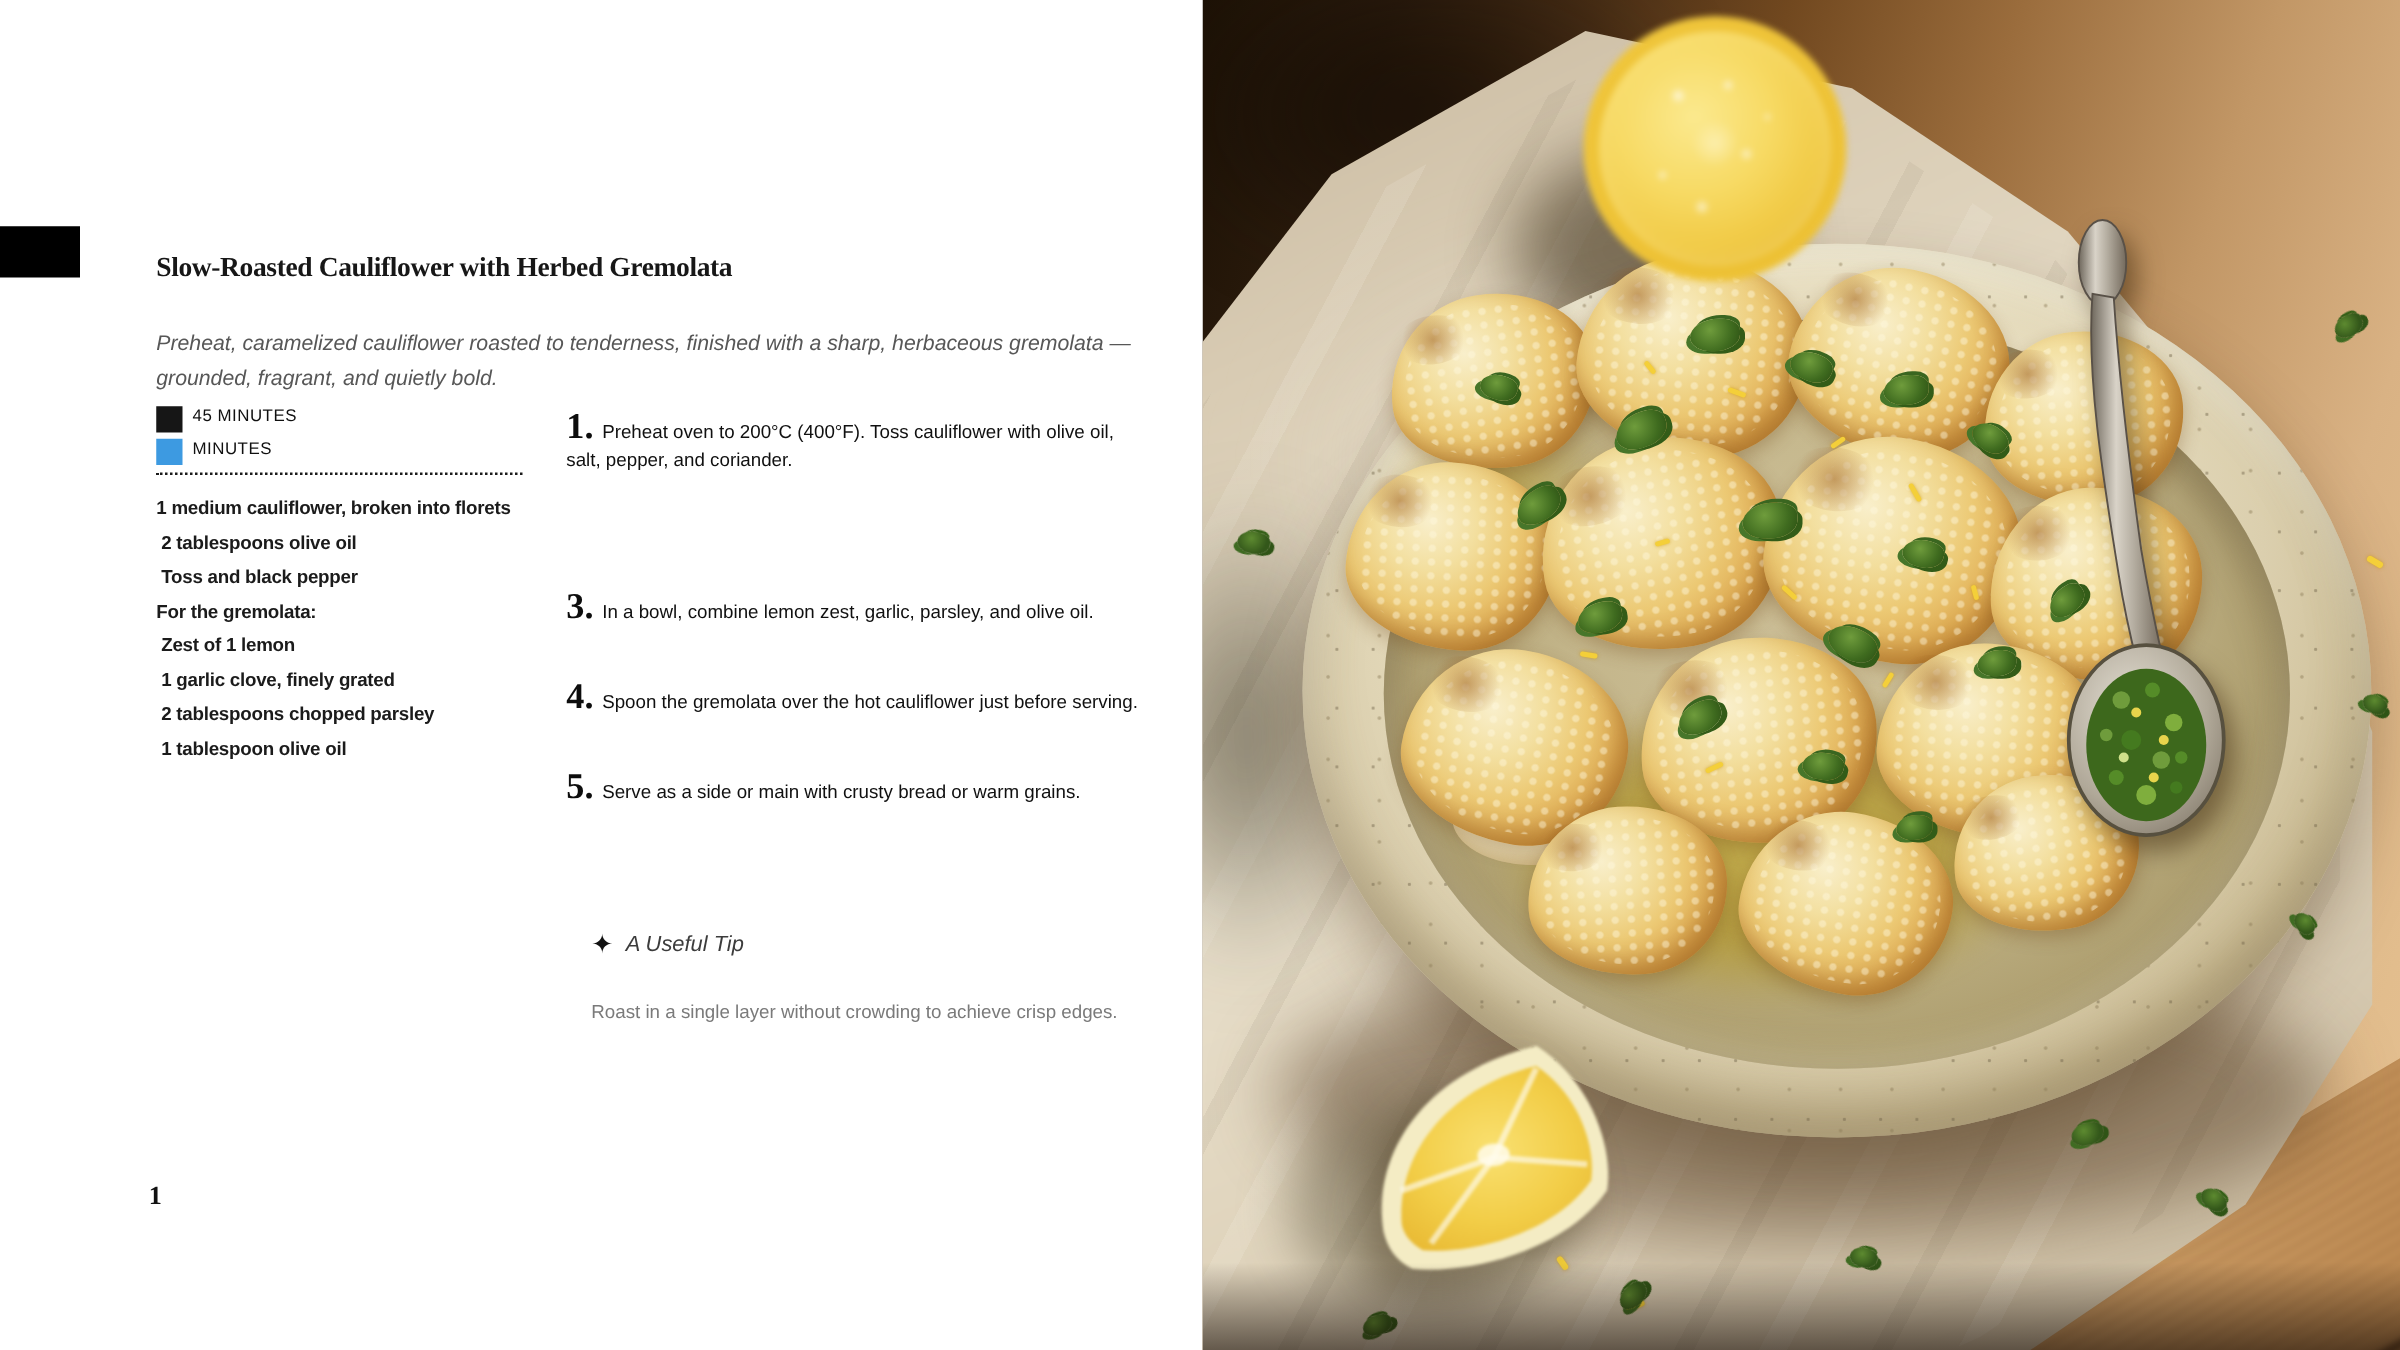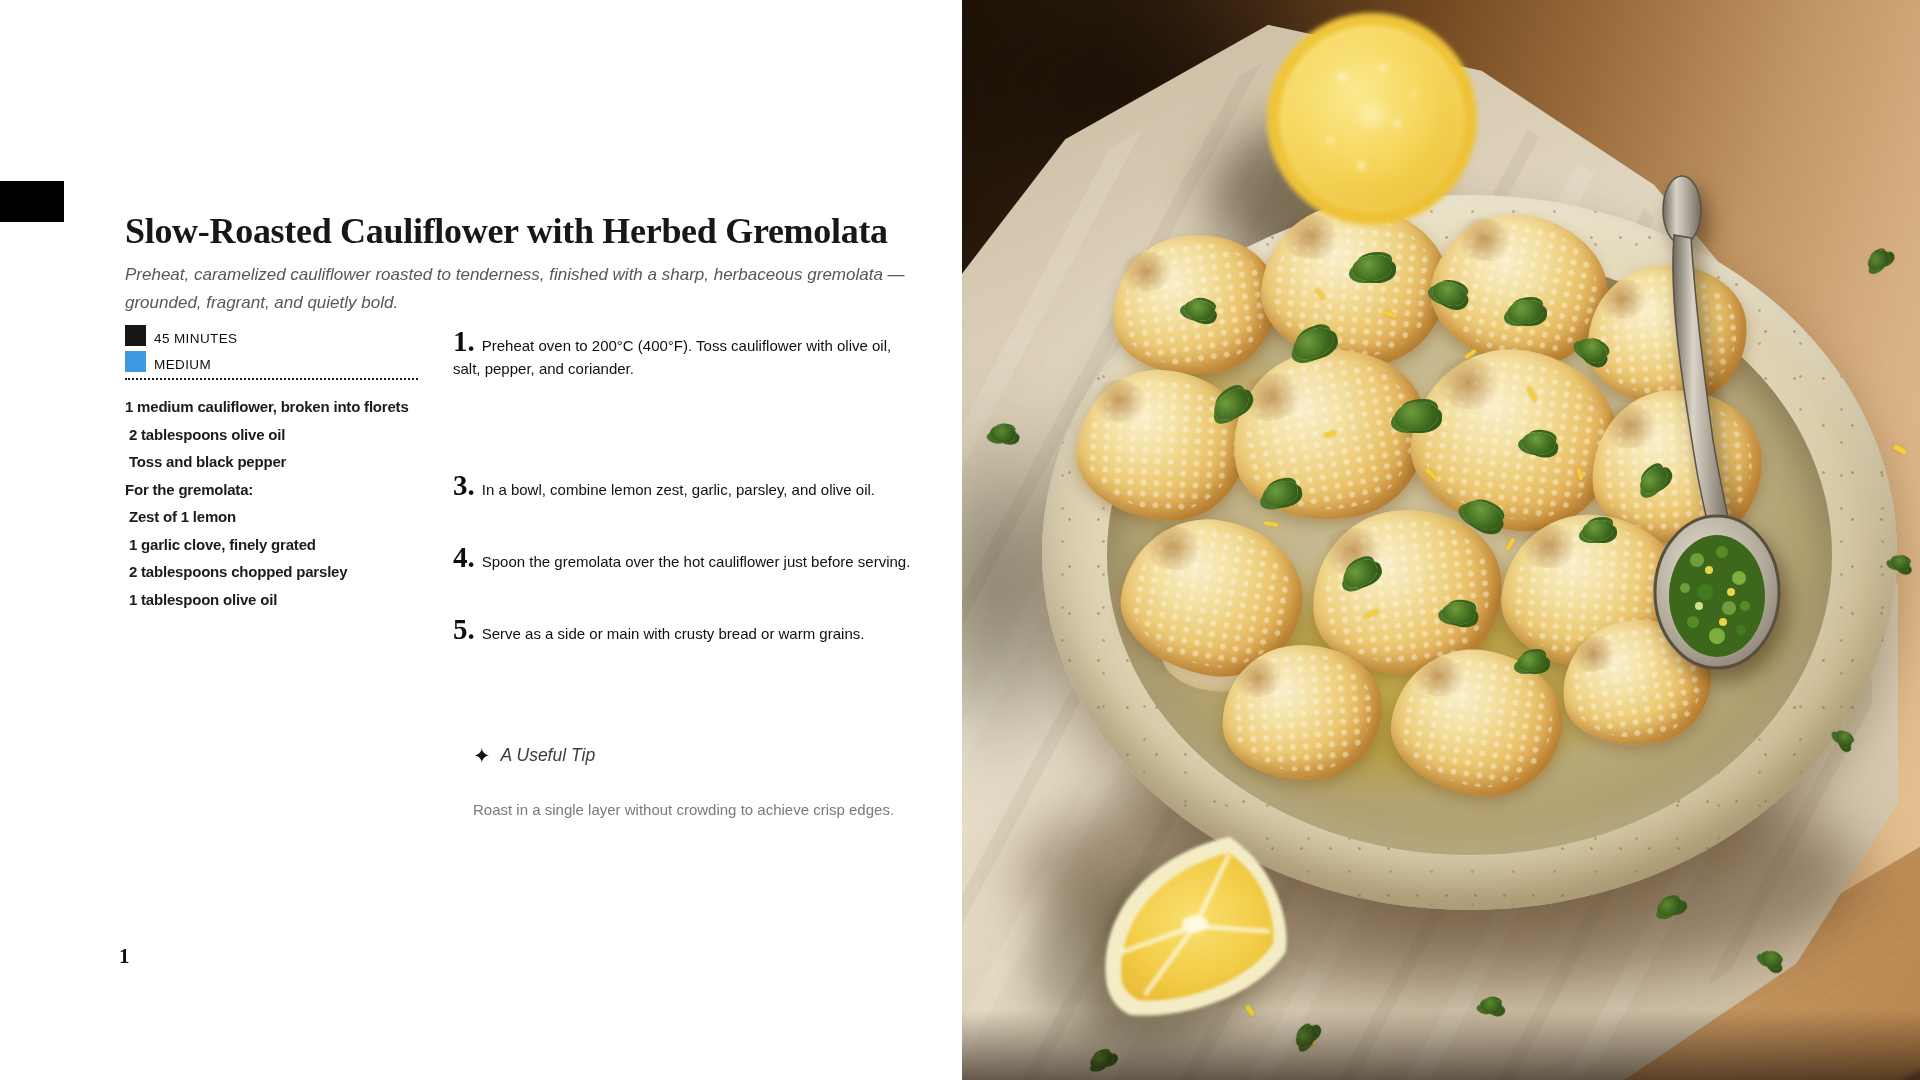--- a/index.html
+++ b/index.html
@@ -2,26 +2,26 @@
 <html><head>
 <meta charset="utf-8">
 <style>
   html,body{margin:0;padding:0;background:#ffffff;}
   .stage{position:relative;width:1920px;height:1080px;overflow:hidden;background:#ffffff;
          font-family:"Liberation Sans",sans-serif;}
 
   
   .black-tab{position:absolute;left:0;top:181px;width:64px;height:41px;background:#000;}
   .title{position:absolute;left:125px;top:186px;width:820px;
-         font-family:"Liberation Serif",serif;font-weight:700;font-size:36px;
+         font-family:"Liberation Serif",serif;font-weight:700;font-size:22px;
          letter-spacing:-.3px;color:#171717;}
   .subtitle{position:absolute;left:125px;top:244px;width:810px;
             font-size:17px;font-style:italic;color:#575757;line-height:1.62;}
 
-  .meta-row{position:absolute;left:125px;display:flex;align-items:flex-end;gap:8px;}
+  .meta-row{position:absolute;left:125px;display:flex;align-items:flex-start;gap:8px;}
   .meta-time{top:325px;}
   .meta-diff{top:351px;}
   .swatch{width:21px;height:21px;flex:0 0 auto;}
   .meta-label{font-size:13.5px;letter-spacing:.4px;color:#101010;font-weight:500;}
 
   .divider{position:absolute;left:125px;top:378px;width:293px;height:0;
            border-bottom:2px dotted #1c1c1c;}
 
   .ingredients{position:absolute;left:125px;top:393px;width:350px;}
   .ing{white-space:pre-wrap;font-weight:700;font-size:15px;letter-spacing:-.2px;
@@ -131,21 +131,21 @@
   <div class="black-tab"></div>
   <h1 class="title">Slow-Roasted Cauliflower with Herbed Gremolata</h1>
   <p class="subtitle">Preheat, caramelized cauliflower roasted to tenderness, finished with a sharp, herbaceous gremolata — grounded, fragrant, and quietly bold.</p>
 
   <div class="meta-row meta-time">
     <span class="swatch" style="background-color: rgb(22, 22, 22);"></span>
     <span class="meta-label">45 MINUTES</span>
   </div>
   <div class="meta-row meta-diff">
     <span class="swatch" style="background-color: rgb(61, 154, 225);"></span>
-    <span class="meta-label">MEDIUM</span>
+    <span class="meta-label">MINUTES</span>
   </div>
 
   <div class="divider"></div>
 
   <div class="ingredients">
     <div class="ing">1 medium cauliflower, broken into florets</div>
     <div class="ing"> 2 tablespoons olive oil</div>
     <div class="ing"> Toss and black pepper</div>
     <div class="ing">For the gremolata:</div>
     <div class="ing"> Zest of 1 lemon</div>

